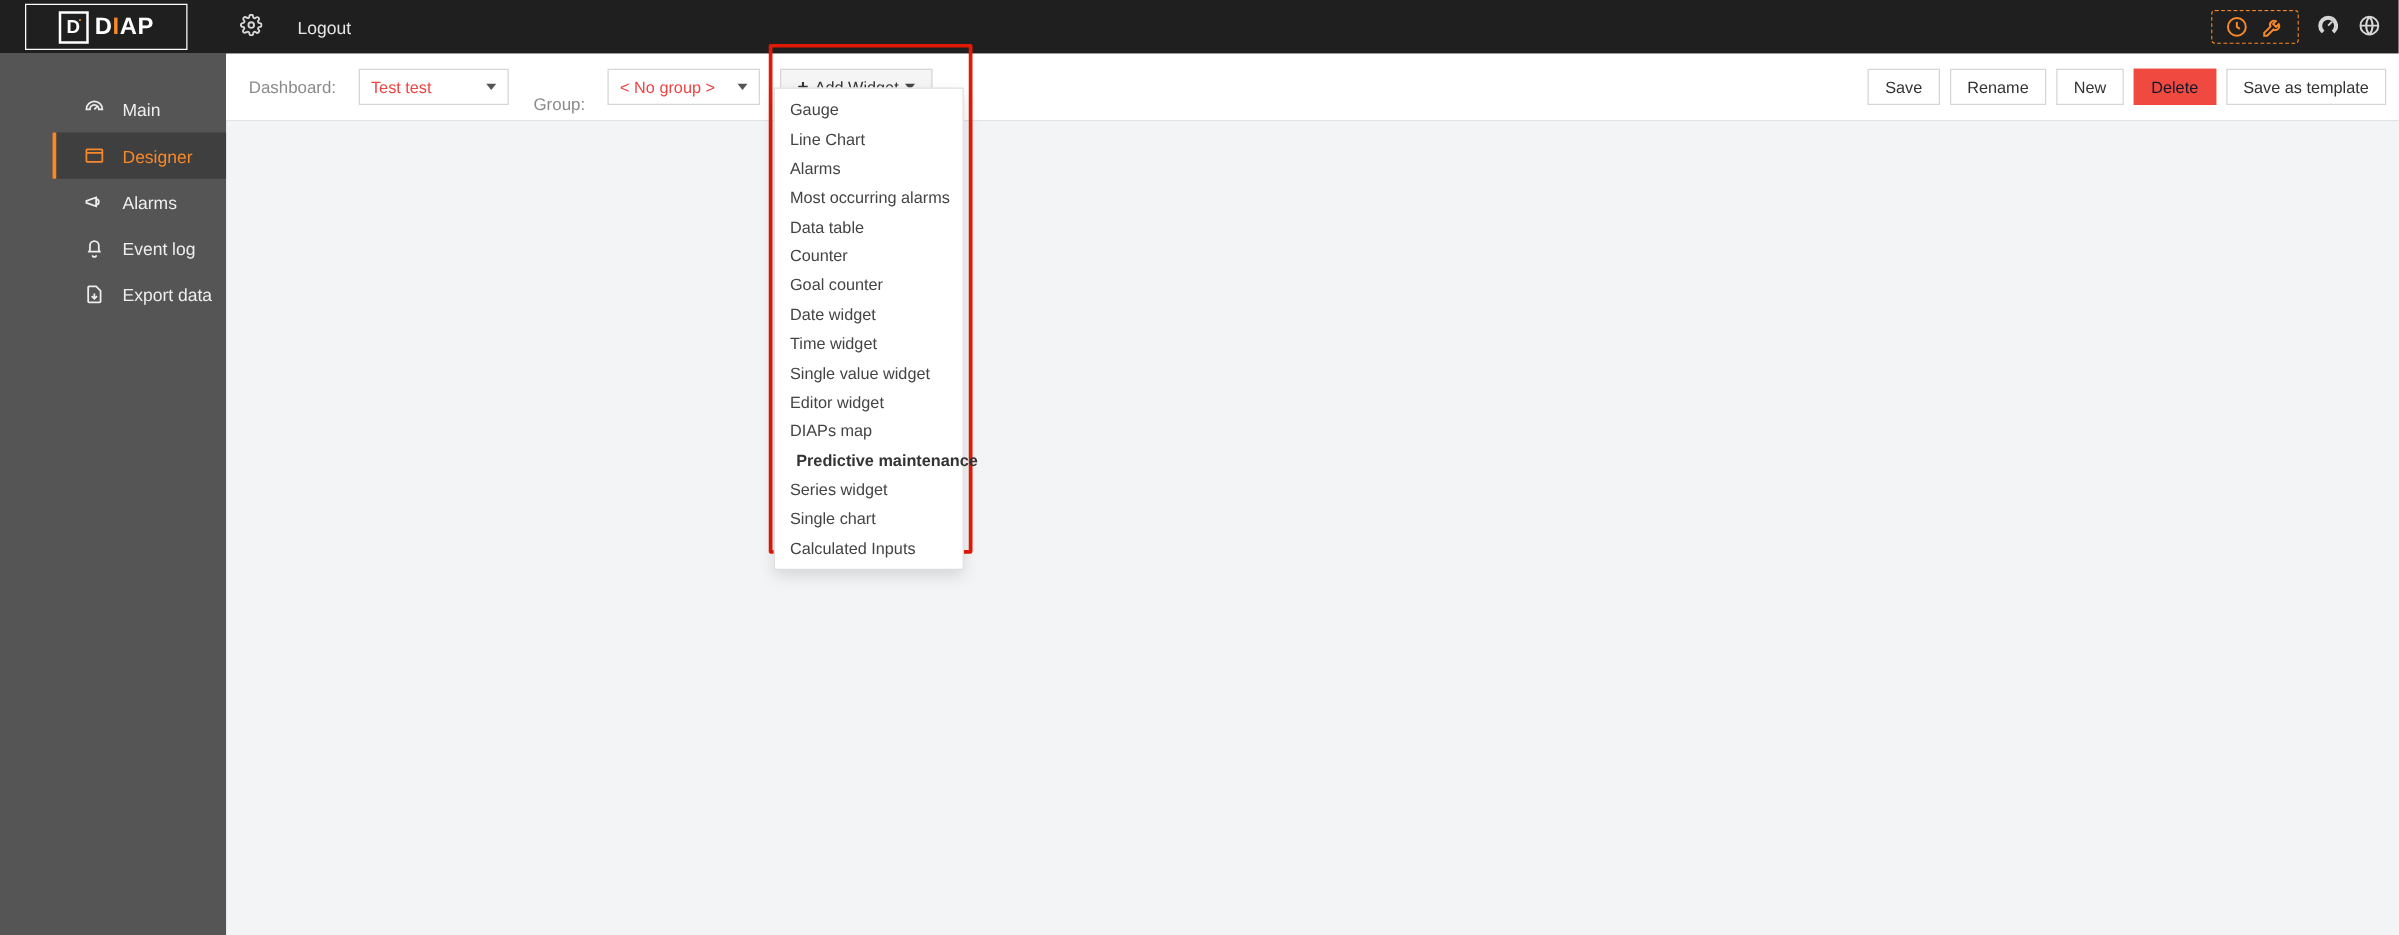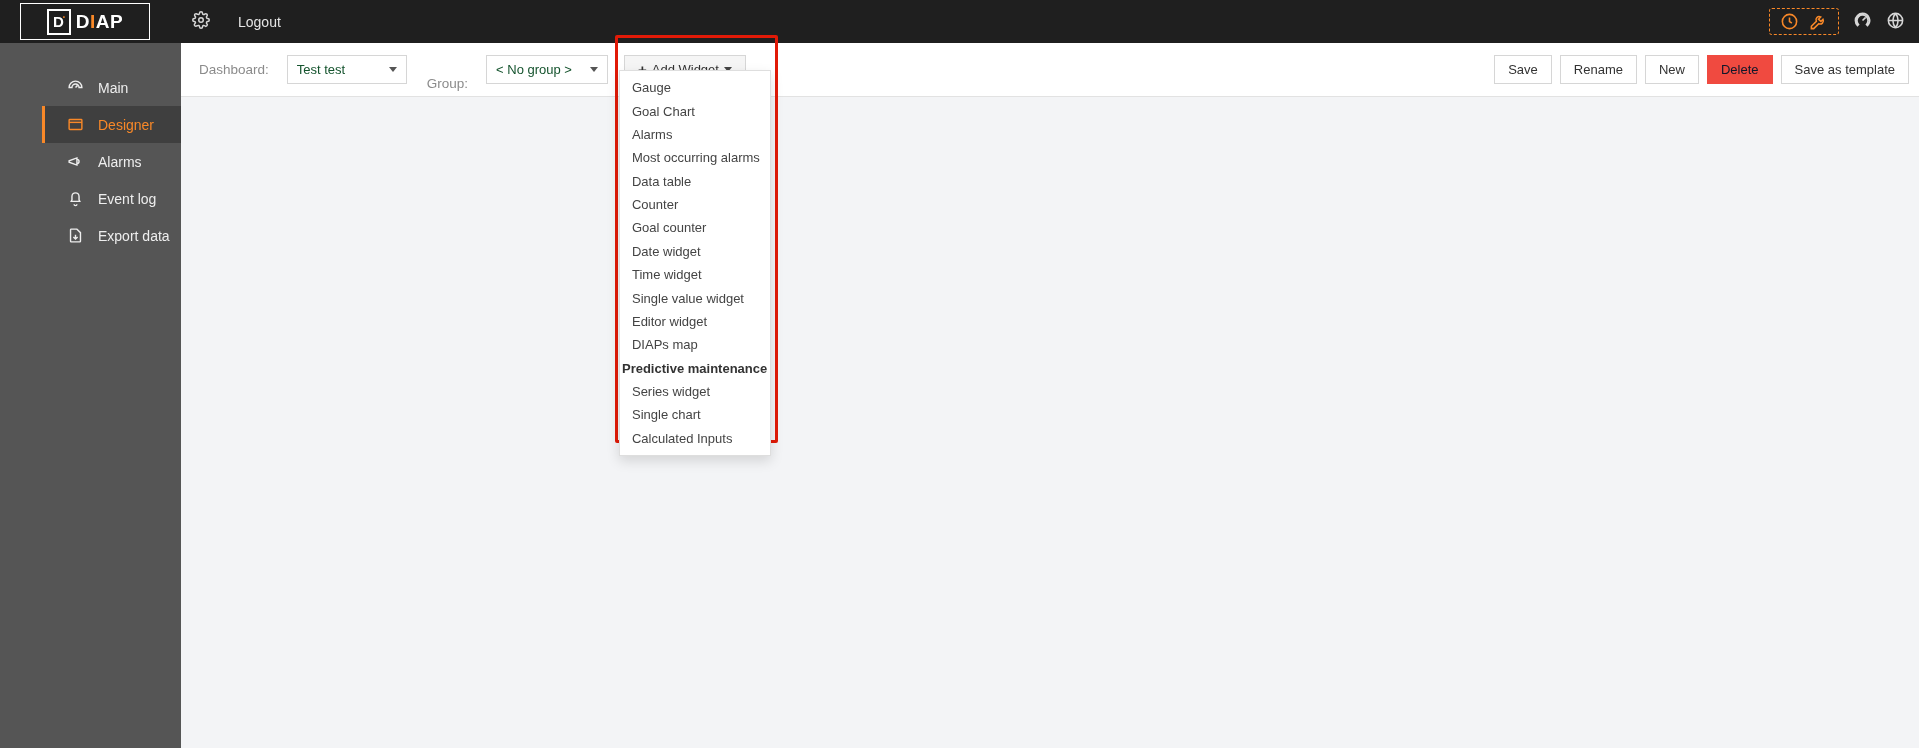--- a/index.html
+++ b/index.html
@@ -60,21 +60,21 @@
   .main{
     position:fixed;top:43px;left:181px;right:0;bottom:0;background:var(--canvas);
   }
   .toolbar{
     background:#fff;border-bottom:1px solid #e2e2e2;height:54px;display:flex;align-items:center;
     padding:0 10px 0 18px;gap:16px;
   }
   .tb-label{color:var(--muted);font-size:13.5px;margin-right:2px;}
   .select{
     height:29px;min-width:120px;border:1px solid var(--border);background:#fff;
-    display:flex;align-items:center;justify-content:space-between;padding:0 9px;font-size:13px;color:#14532d;
+    display:flex;align-items:center;justify-content:space-between;padding:0 9px;font-size:13px;color:#ef4444;
     cursor:pointer;
   }
   .select .caret{margin-left:18px;}
   .btn{
     height:29px;border:1px solid var(--border);background:#fff;padding:4px 13px;font-size:13px;color:#333;
     display:flex;align-items:center;gap:5px;cursor:pointer;
   }
   .btn.dropdown{background:#f5f5f5;}
   .btn.danger{background:var(--danger);color:#0f172a;border-color:var(--danger);}
   .tb-right{margin-left:auto;display:flex;gap:8px;}
@@ -85,21 +85,21 @@
     position:absolute;top:-20px;left:-9px;width:163px;height:408px;
     border:3.5px solid #e11a07;border-radius:2px;pointer-events:none;
   }
   .dropdown-panel{
     position:absolute;top:15px;left:-5px;width:152px;background:#fff;border:1px solid #dedede;
     box-shadow:0 5px 12px rgba(0,0,0,.13);padding:5px 0;
   }
   .dd-item{
     padding:4.2px 12px;font-size:13px;color:#444;cursor:pointer;white-space:nowrap;
   }
-  .dd-item.emph{font-weight:700;color:#333;padding-left:2px;}
+  .dd-item.emph{font-weight:700;color:#333;padding-left:17px;}
 
   .caret{display:inline-block;width:0;height:0;border-left:4px solid transparent;border-right:4px solid transparent;border-top:5px solid #444;vertical-align:middle;}
   .caret.light{border-top-color:#555;}
   .plus{font-weight:700;font-size:15px;line-height:0;}
 </style>
 </head>
 <body>
 
 <div class="topbar">
   <div class="logo-box">
@@ -196,21 +196,21 @@
         <span class="plus">+</span>
         <span>Add Widget</span>
         <span class="caret"></span>
       </div>
 
       <div class="redbox"></div>
 
       <div class="dropdown-panel" id="widget-menu">
 
       <div class="dd-item">Gauge</div>
-          <div class="dd-item">Goal Chart</div>
+          <div class="dd-item">Line Chart</div>
           <div class="dd-item">Alarms</div>
           <div class="dd-item">Most occurring alarms</div>
           <div class="dd-item">Data table</div>
           <div class="dd-item">Counter</div>
           <div class="dd-item">Goal counter</div>
           <div class="dd-item">Date widget</div>
           <div class="dd-item">Time widget</div>
           <div class="dd-item">Single value widget</div>
           <div class="dd-item">Editor widget</div>
           <div class="dd-item">DIAPs map</div>

